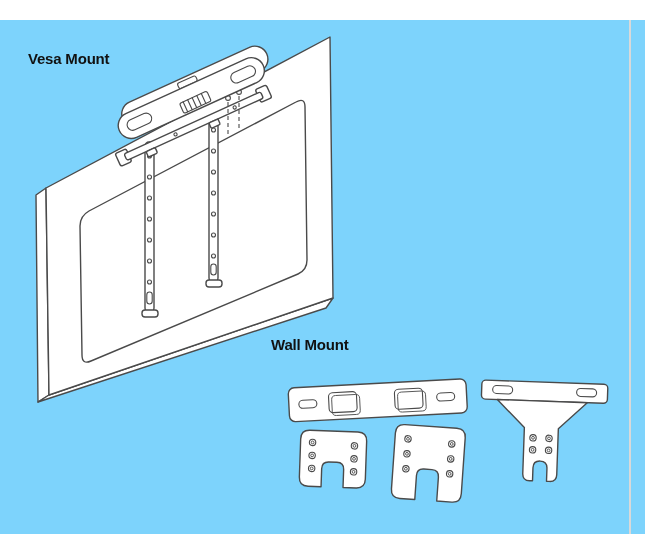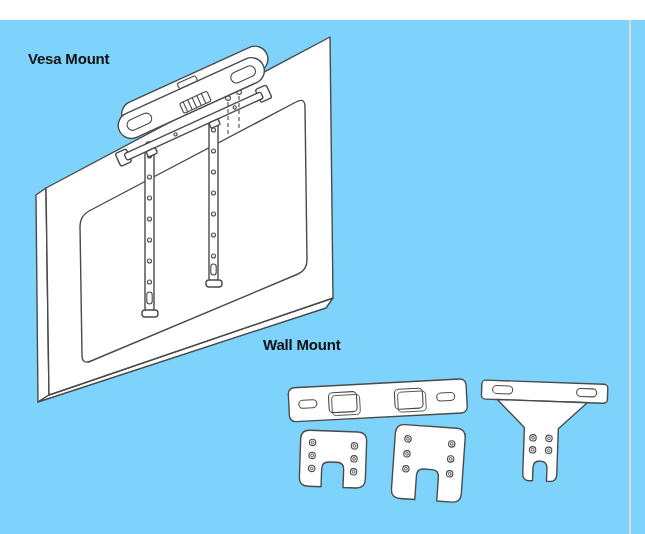--- a/index.html
+++ b/index.html
@@ -17,21 +17,21 @@
   }
   .diagram-label{
     position:absolute;
     font-weight:700;
     font-size:15px;
     color:#111111;
     letter-spacing:-0.2px;
     white-space:nowrap;
   }
   #vesa-label{left:28px;top:30px;}
-  #wall-label{left:263px;top:316px;}
+  #wall-label{left:271px;top:316px;}
   svg{position:absolute;left:0;top:0;}
   .ln{fill:#ffffff;stroke:#4a4a4a;stroke-width:1.4;stroke-linejoin:round;stroke-linecap:round;}
   .lnthin{fill:none;stroke:#4a4a4a;stroke-width:1.1;stroke-linejoin:round;stroke-linecap:round;}
   .hole{fill:#ffffff;stroke:#4a4a4a;stroke-width:1.1;}
   .holeInner{fill:none;stroke:#4a4a4a;stroke-width:0.9;}
   .dash{fill:none;stroke:#4a4a4a;stroke-width:1.1;stroke-dasharray:4 3;}
 </style>
 </head>
 <body>
 

